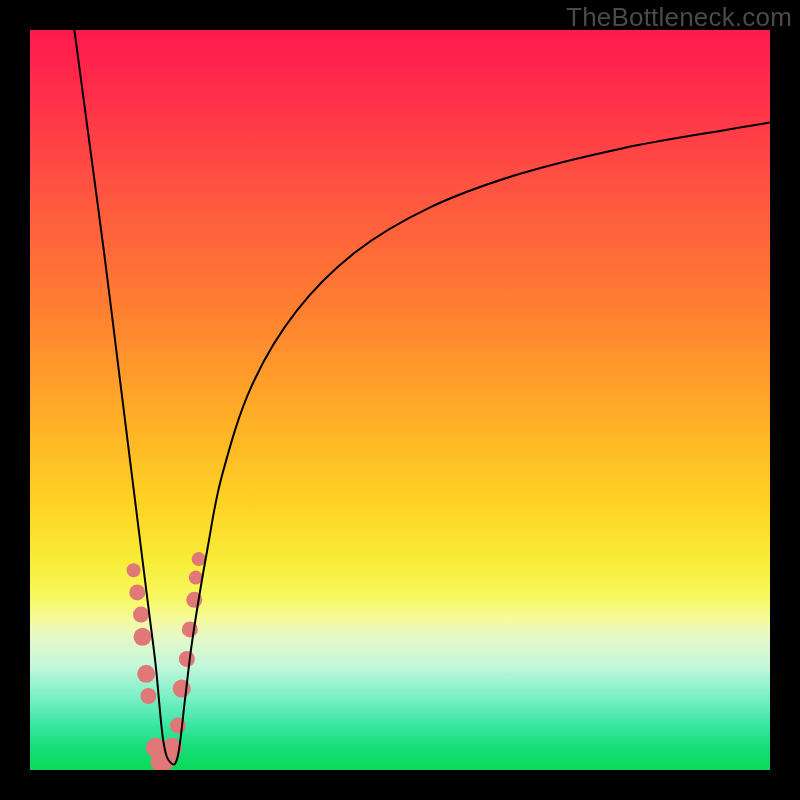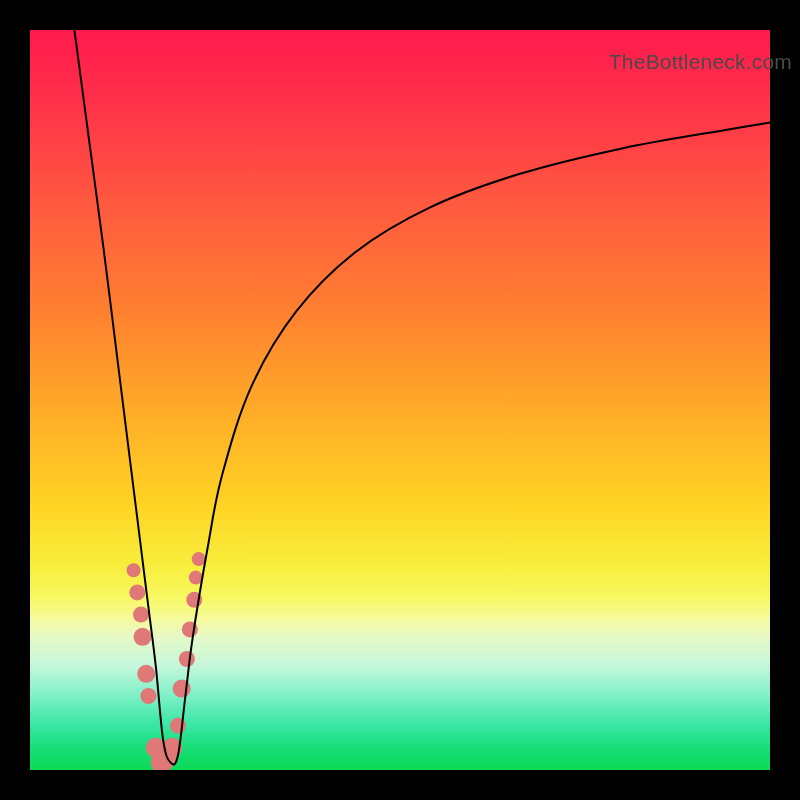--- a/index.html
+++ b/index.html
@@ -35,24 +35,23 @@
       #38e6a2 94%,
       #17de78 97%,
       #0ada54 100%
     );
   }
   .watermark {
     position: absolute;
     top: 2px;
     right: 8px;
     color: #4a4a4a;
-    font-size: 21px;
+    font-size: 26px;
     letter-spacing: 0.2px;
     pointer-events: none;
-    margin-top: 48px;
   }
   svg.curve {
     position: absolute;
     left: 0; top: 0;
     width: 740px;
     height: 740px;
     overflow: visible;
   }
   .curve path {
     fill: none;

